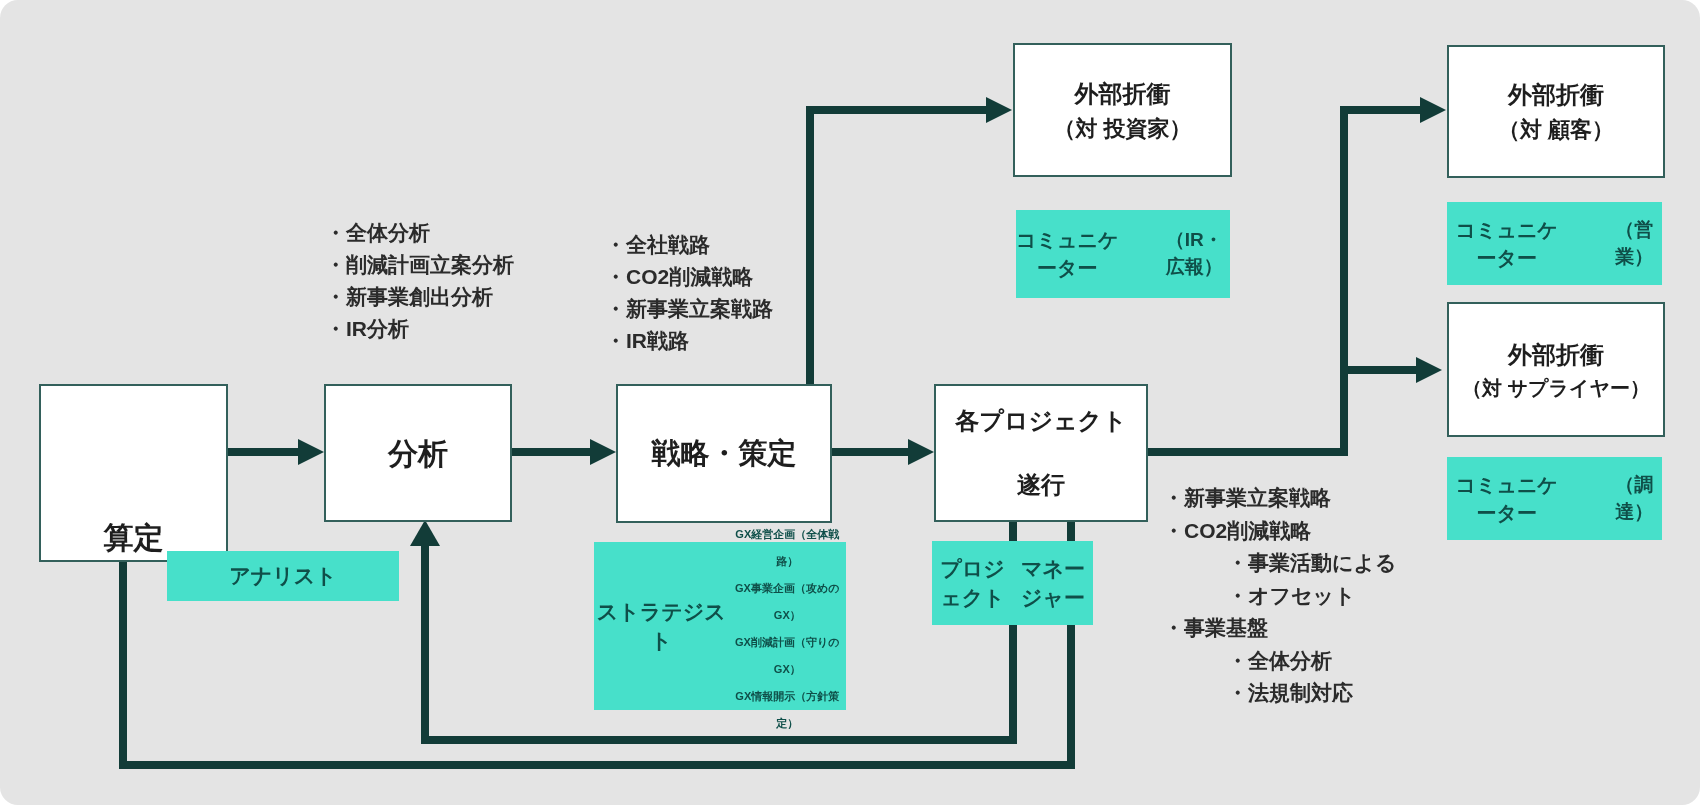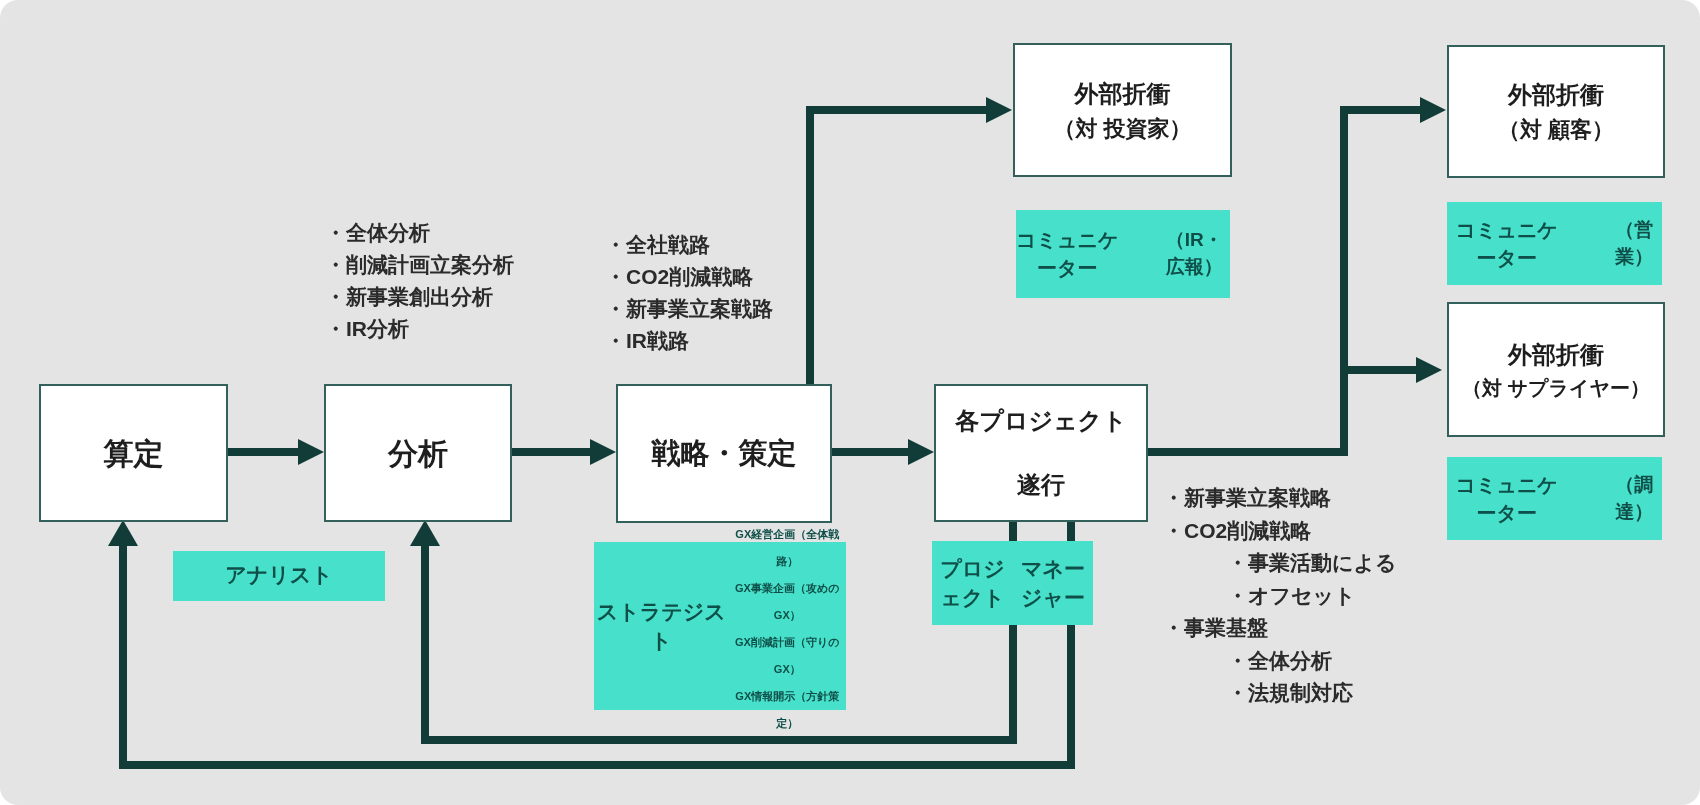--- a/index.html
+++ b/index.html
@@ -54,21 +54,21 @@
   <div class="ln" style="left:1009px;top:518px;width:8px;height:226px;"></div>
   <div class="ln" style="left:421px;top:736px;width:596px;height:8px;"></div>
   <div class="ln" style="left:421px;top:546px;width:8px;height:198px;"></div>
   <div class="tri-up" style="left:410px;top:520px;"></div>
 
   <div class="ln" style="left:1067px;top:518px;width:8px;height:251px;"></div>
   <div class="ln" style="left:119px;top:761px;width:956px;height:8px;"></div>
   <div class="ln" style="left:119px;top:546px;width:8px;height:223px;"></div>
   <div class="tri-up" style="left:108px;top:520px;"></div>
 
-  <div class="wbox fs30" style="left:39px;top:384px;width:189px;height:138px;">
+  <div class="wbox fs30" style="left:39px;top:384px;width:189px;height:178px;justify-content:flex-end;">
     <span>算定</span>
   </div>
   <div class="wbox fs30" style="left:324px;top:384px;width:188px;height:138px;">
     <span>分析</span>
   </div>
   <div class="wbox fs29" style="left:616px;top:384px;width:216px;height:139px;">
     <span>戦略・策定</span>
   </div>
   <div class="wbox fs24" style="left:934px;top:384px;width:214px;height:138px;gap:28px;">
     <span>各プロジェクト</span>
@@ -81,21 +81,21 @@
   </div>
   <div class="wbox fs24" style="left:1447px;top:45px;width:218px;height:133px;">
     <span>外部折衝</span>
     <span class="sub22">（対 顧客）</span>
   </div>
   <div class="wbox fs24" style="left:1447px;top:302px;width:218px;height:135px;">
     <span>外部折衝</span>
     <span class="sub20">（対 サプライヤー）</span>
   </div>
 
-  <div class="tbox t21" style="left:173px;top:551px;width:212px;height:50px;font-family:Liberation Serif, serif;">
+  <div class="tbox t21" style="left:167px;top:551px;width:232px;height:50px;">
     <span>アナリスト</span>
   </div>
 
   <div class="tbox" style="left:594px;top:542px;width:252px;height:168px;padding:10px 0;">
     <span class="strategist-title">ストラテジスト</span>
     <div class="strategist-items">
       <div>GX経営企画（全体戦路）</div>
       <div>GX事業企画（攻めのGX）</div>
       <div>GX削減計画（守りのGX）</div>
       <div>GX情報開示（方針策定）</div>

